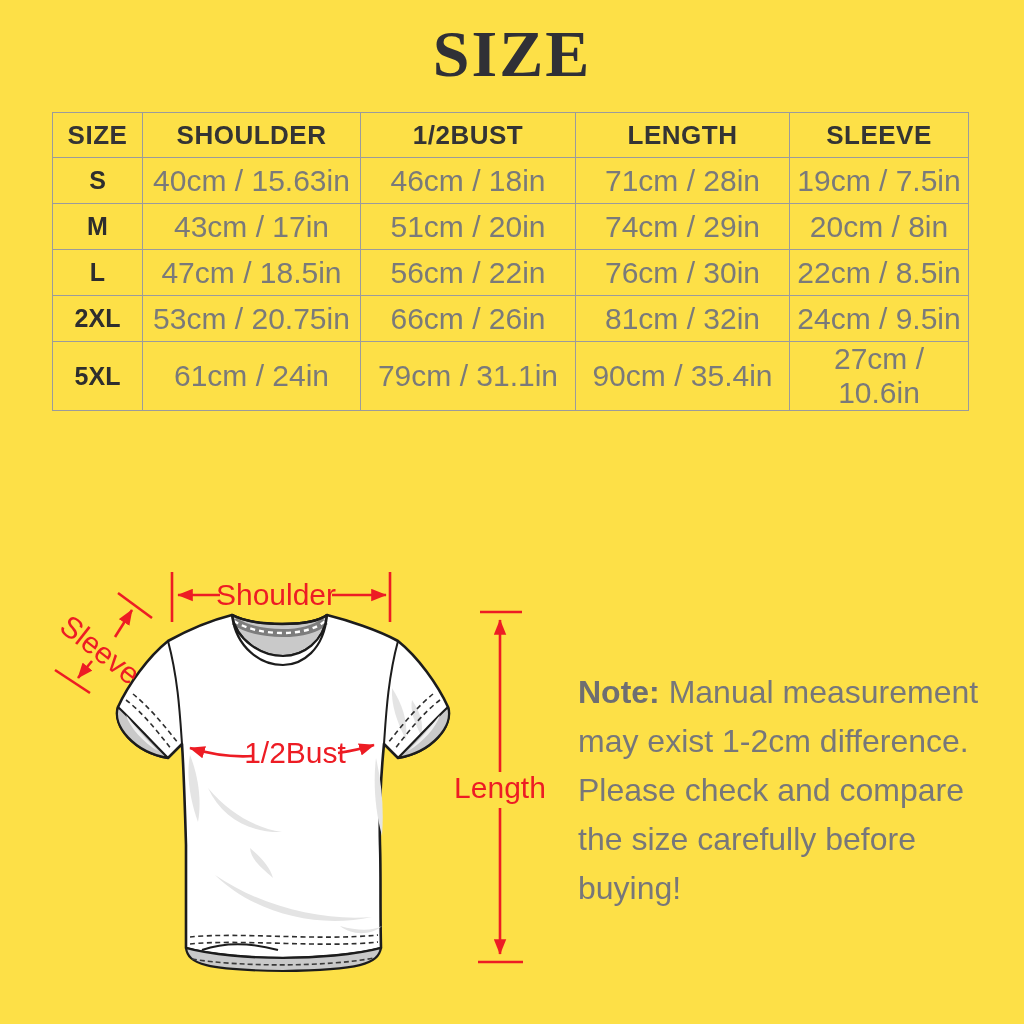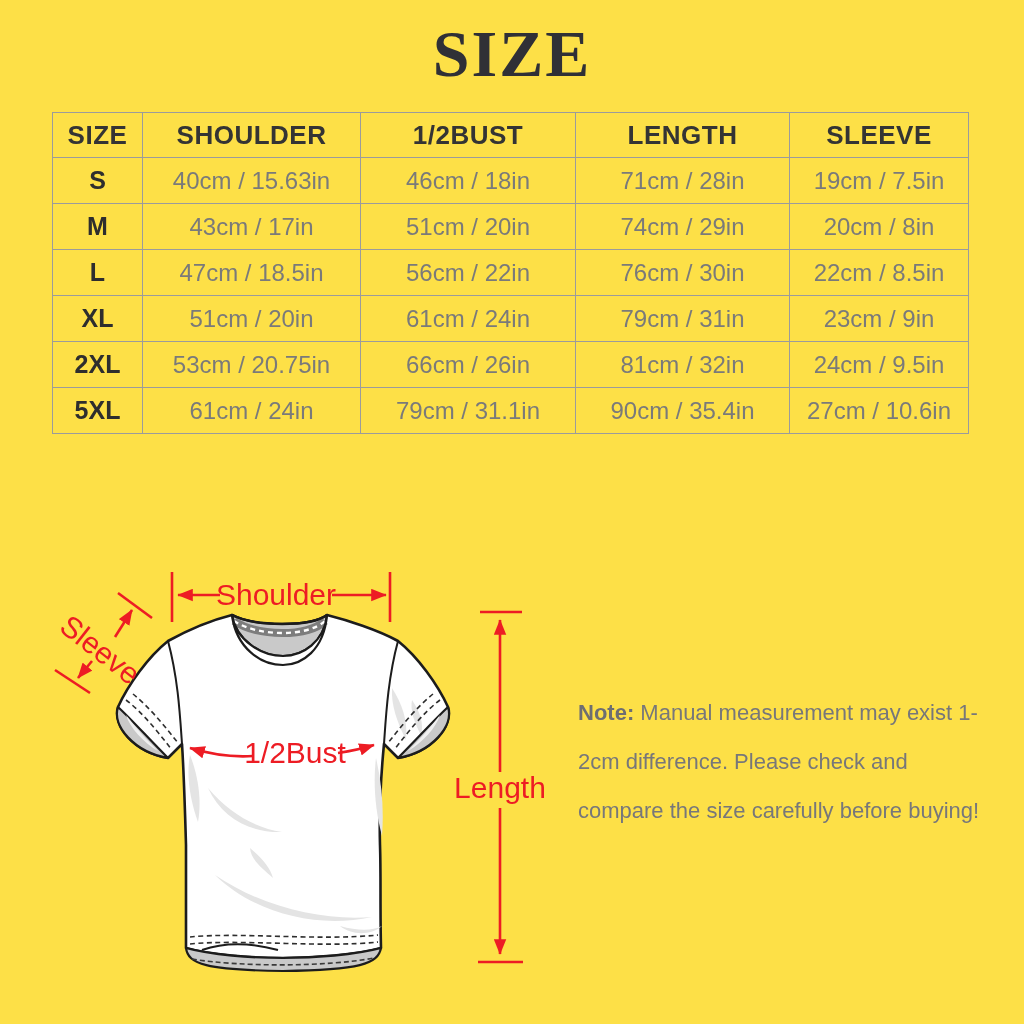--- a/index.html
+++ b/index.html
@@ -15,36 +15,36 @@
   table.size-table{position:absolute;left:52px;top:112px;width:916px;
     border-collapse:collapse;table-layout:fixed;}
   .size-table col.c-size{width:90px;}
   .size-table col.c-shoulder{width:218px;}
   .size-table col.c-bust{width:215px;}
   .size-table col.c-length{width:214px;}
   .size-table col.c-sleeve{width:179px;}
   .size-table th,.size-table td{border:1.5px solid #9b9b9b;text-align:center;
     vertical-align:middle;padding:0;}
   .size-table th{height:44px;font-size:26px;font-weight:bold;color:#343434;letter-spacing:0.5px;}
-  .size-table td{height:45px;font-size:24px;color:#7a7a7a;}
+  .size-table td{height:45px;font-size:30px;color:#7a7a7a;}
   .size-table td.size-cell{font-size:25px;font-weight:bold;color:#2e2e2e;}
 
   
   .diagram-svg{position:absolute;left:40px;top:560px;width:520px;height:455px;}
   .outline{fill:none;stroke:#1c1c1c;stroke-width:2.6;stroke-linecap:round;stroke-linejoin:round;}
   .fillwhite{fill:#ffffff;}
   .gray{fill:#c9c9c9;}
   .wrinkle{fill:#e4e4e4;}
   .stitch{fill:none;stroke:#2e2e2e;stroke-width:1.6;stroke-dasharray:5,3.5;}
   .thin{fill:none;stroke:#1c1c1c;stroke-width:2;}
   .red-line{fill:none;stroke:#ED1C24;stroke-width:2.6;stroke-linecap:butt;}
   .red-label{fill:#ED1C24;font-family:"Liberation Sans",sans-serif;font-size:30px;}
 
   
-  .note{position:absolute;left:578px;top:688px;width:408px;font-size:22px;
+  .note{position:absolute;left:578px;top:668px;width:408px;font-size:32px;
     line-height:49px;color:#77777a;}
   .note b{font-weight:bold;color:#6e6e71;}
 </style>
 </head>
 <body>
 
 <div class="canvas">
 
   <h1 class="page-title">SIZE</h1>
 
@@ -79,27 +79,20 @@
         <td>51cm / 20in</td>
         <td>74cm / 29in</td>
         <td>20cm / 8in</td>
       </tr>
       <tr>
         <td class="size-cell">L</td>
         <td>47cm / 18.5in</td>
         <td>56cm / 22in</td>
         <td>76cm / 30in</td>
         <td>22cm / 8.5in</td>
-      </tr>
-      <tr>
-        <td class="size-cell">XL</td>
-        <td>51cm / 20in</td>
-        <td>61cm / 24in</td>
-        <td>79cm / 31in</td>
-        <td>23cm / 9in</td>
       </tr>
       <tr>
         <td class="size-cell">2XL</td>
         <td>53cm / 20.75in</td>
         <td>66cm / 26in</td>
         <td>81cm / 32in</td>
         <td>24cm / 9.5in</td>
       </tr>
       <tr>
         <td class="size-cell">5XL</td>

